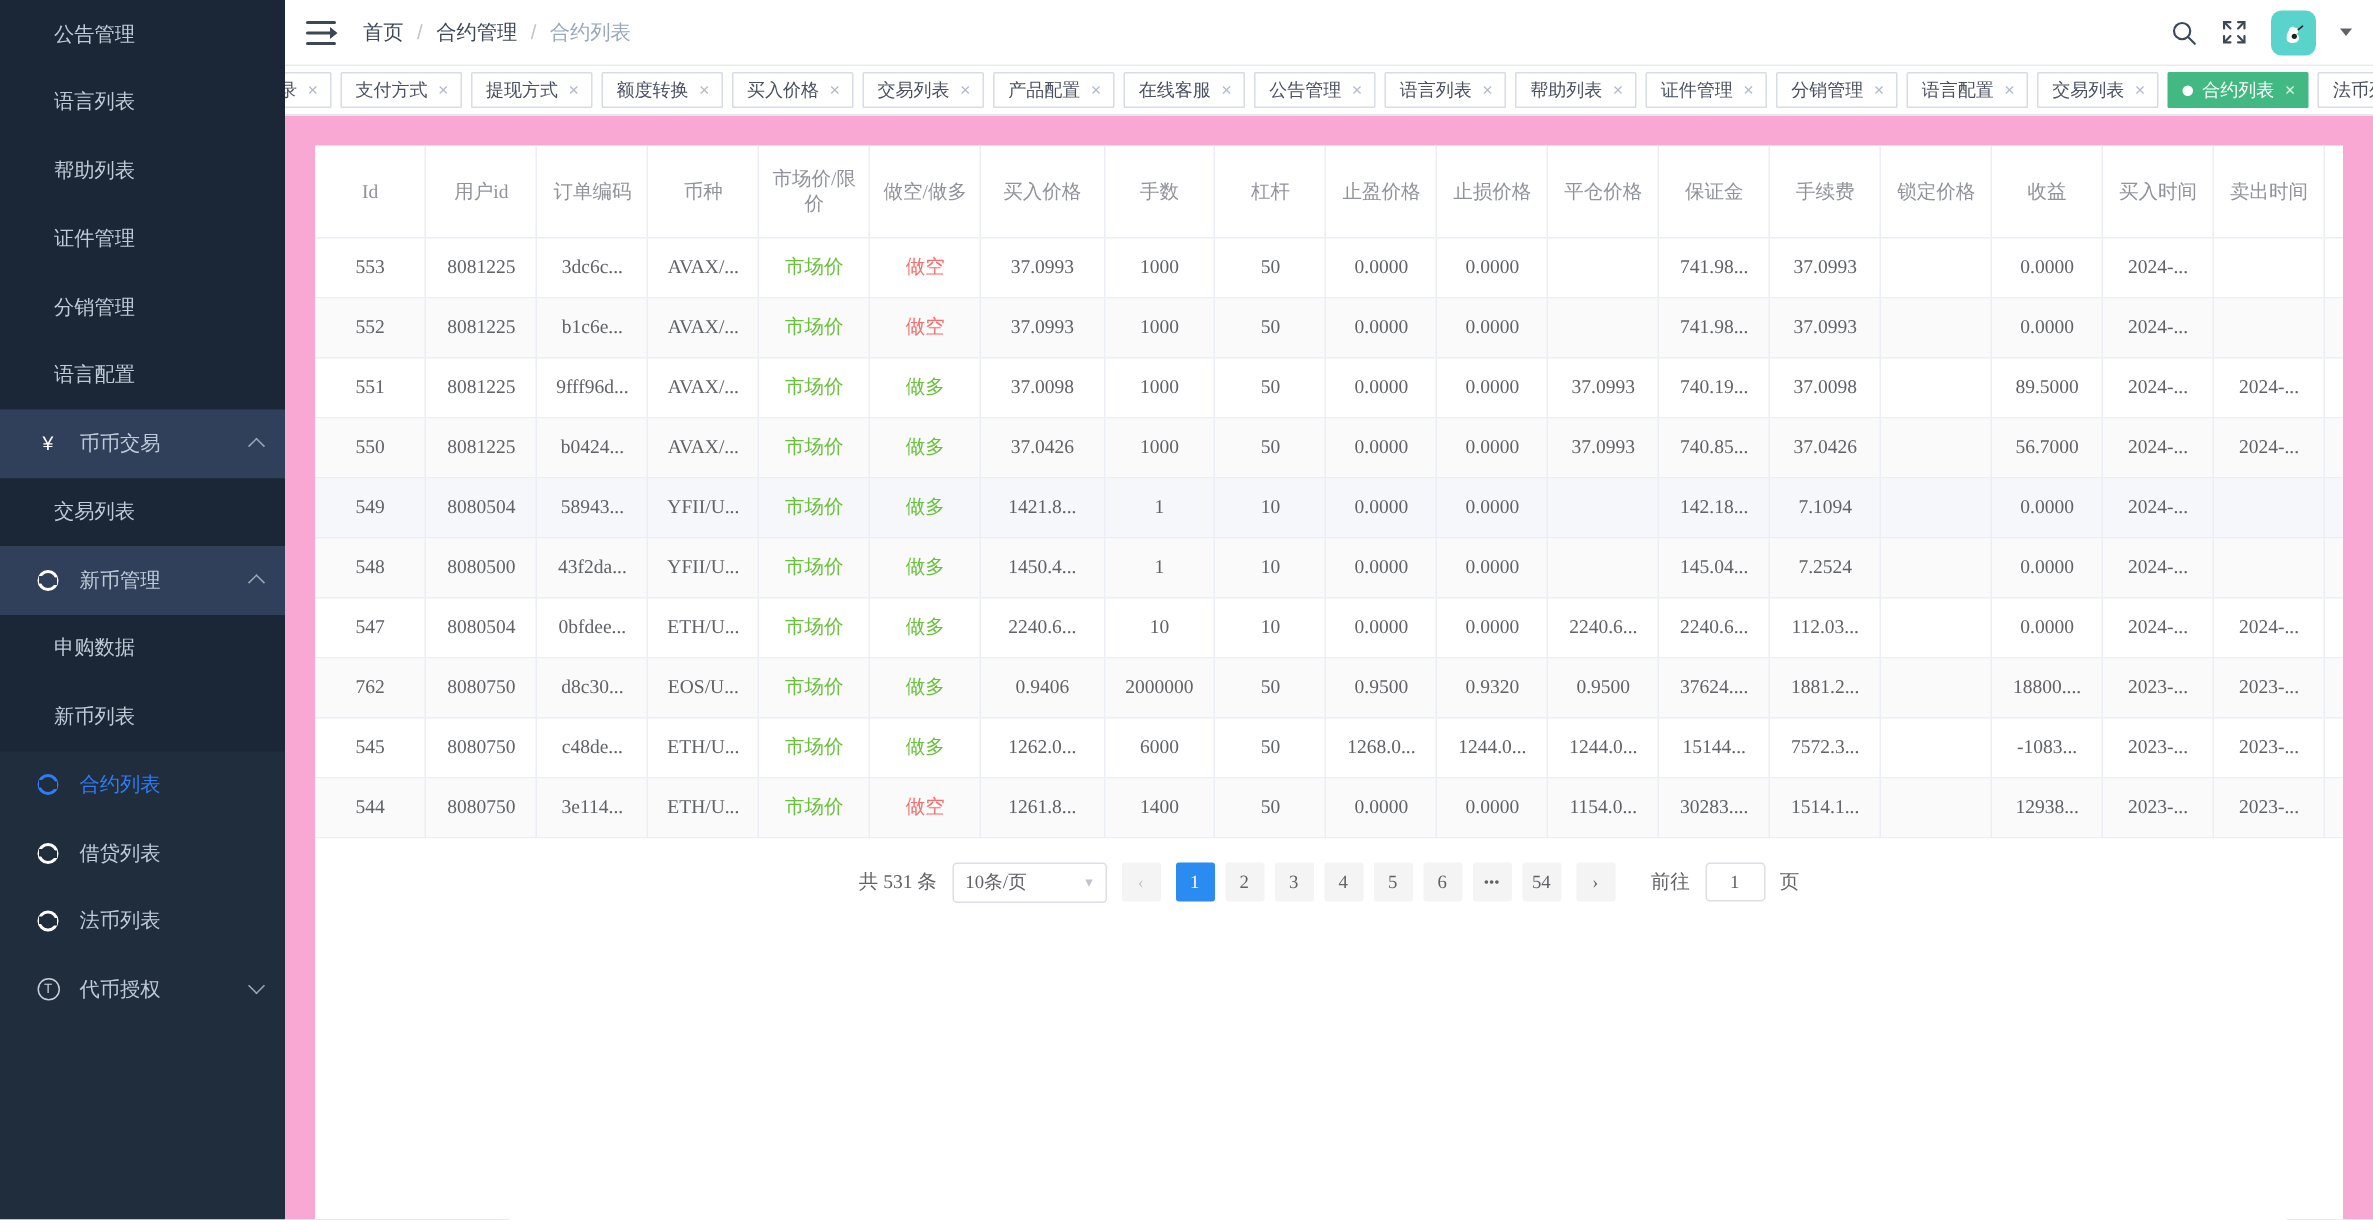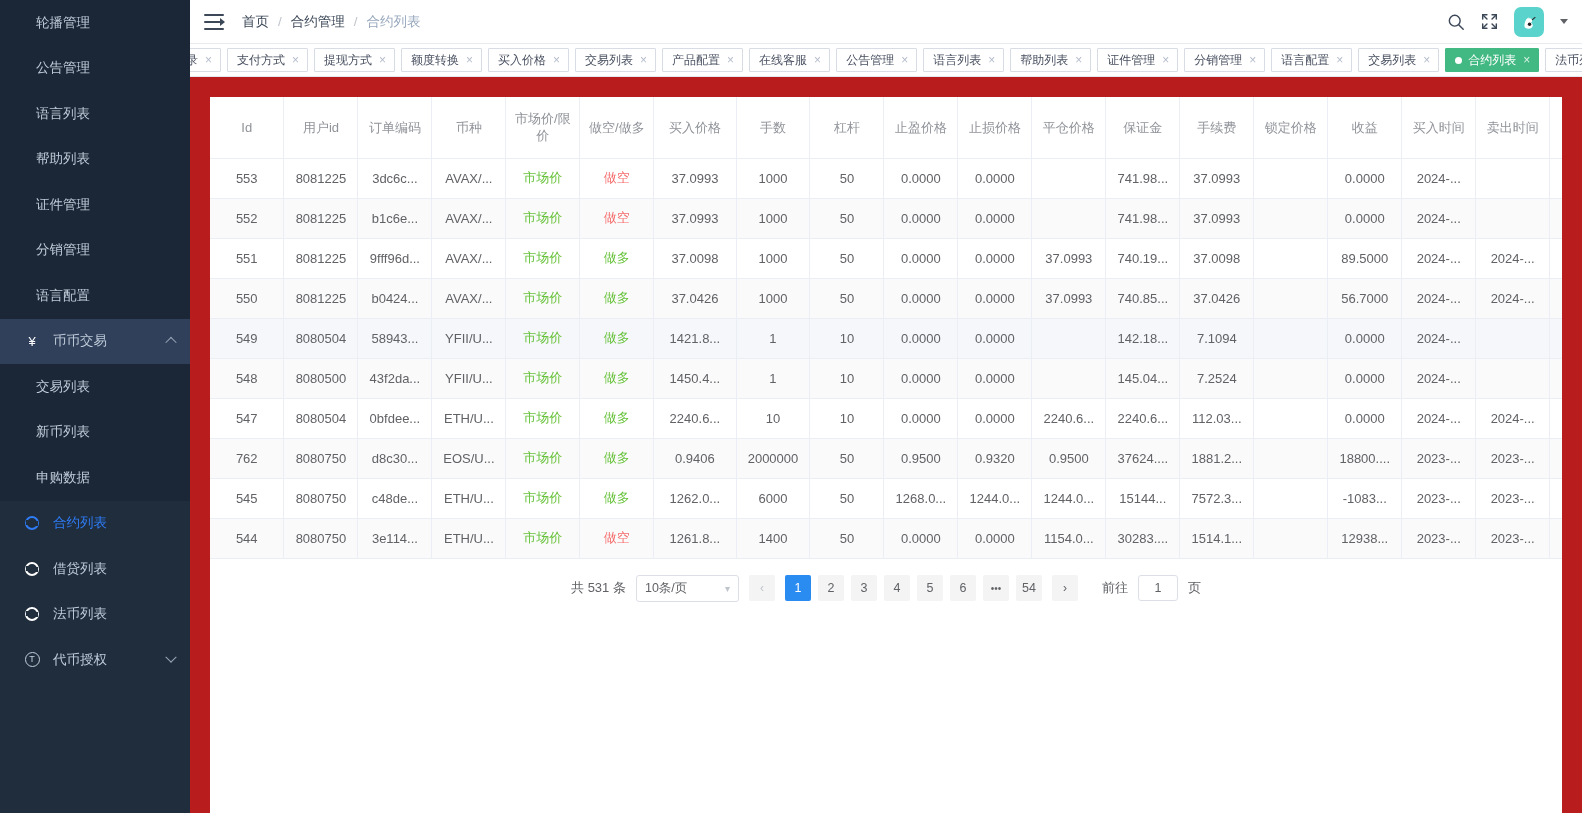--- a/index.html
+++ b/index.html
@@ -63,21 +63,21 @@
   .sb-item.group .coin-ico::before, .sb-item.group .coin-ico::after { background:#31405a; }
   .tcoin {
     width: 15px; height: 15px; border-radius: 50%;
     border: 1.4px solid #c6cfdb; display:inline-flex;
     align-items:center; justify-content:center;
     font-size: 9px; line-height: 1; color: #c6cfdb;
   }
 
   
   .main { flex: 1 1 auto; height: 813px; display: flex; flex-direction: column;
-          background: #b91c1c; min-width: 0; }
+          background: #f9a8d4; min-width: 0; }
 
   
   .header {
     height: 44px; flex: 0 0 44px;
     background: #fff;
     display: flex; align-items: center;
     padding: 0 14px 0 14px;
     border-bottom: 1px solid #e9ecef;
   }
   .hamburger { width: 20px; height: 16px; position: relative; cursor:pointer; margin-right: 18px; }
@@ -122,21 +122,21 @@
     border-radius:1px;
   }
   .tab:first-child { margin-left: -14px; }
   .tab .tclose { margin-left:7px; color:#b4bccc; font-size:12px; line-height:1; }
   .tab.active { background:#42b983; border-color:#42b983; color:#fff; }
   .tab.active .tclose { color:#d9f2e6; }
   .tab .dot { width:7px;height:7px;border-radius:50%;background:#fff;margin-right:6px;display:inline-block;}
 
   
   .content { flex:1 1 auto; overflow:hidden; padding: 20px 20px 0 20px; }
-  .card { background:#fff; min-height: 100%; }
+  .card { background:#fff; min-height: 100%; font-family: Liberation Serif, serif; }
 
   .tblwrap { width: 100%; overflow:hidden; }
   table { border-collapse:collapse; table-layout:fixed; width:1406px; }
   th, td {
     border-right:1px solid #ebeef5;
     border-bottom:1px solid #ebeef5;
     text-align:center;
     font-weight:400;
     font-size:13px;
     color:#606266;
@@ -179,23 +179,20 @@
   }
 </style>
 </head>
 <body>
 
 <div id="app">
 
   <aside class="sidebar">
     <div id="sb-list">
         <div class="sb-item sub">
-          <span class="sb-label">轮播管理</span>
-        </div>
-        <div class="sb-item sub">
           <span class="sb-label">公告管理</span>
         </div>
         <div class="sb-item sub">
           <span class="sb-label">语言列表</span>
         </div>
         <div class="sb-item sub">
           <span class="sb-label">帮助列表</span>
         </div>
         <div class="sb-item sub">
           <span class="sb-label">证件管理</span>
@@ -209,25 +206,34 @@
         <div class="sb-item group">
           <span class="sb-ico">¥</span>
           <span class="sb-label">币币交易</span>
           <span class="sb-arrow">
             <i class="chev up"></i>
           </span>
         </div>
         <div class="sb-item sub">
           <span class="sb-label">交易列表</span>
         </div>
+        <div class="sb-item group">
+          <span class="sb-ico">
+            <span class="coin-ico"></span>
+          </span>
+          <span class="sb-label">新币管理</span>
+          <span class="sb-arrow">
+            <i class="chev up"></i>
+          </span>
+        </div>
+        <div class="sb-item sub">
+          <span class="sb-label">申购数据</span>
+        </div>
         <div class="sb-item sub">
           <span class="sb-label">新币列表</span>
-        </div>
-        <div class="sb-item sub">
-          <span class="sb-label">申购数据</span>
         </div>
         <div class="sb-item lone active">
           <span class="sb-ico">
             <span class="coin-ico"></span>
           </span>
           <span class="sb-label">合约列表</span>
         </div>
         <div class="sb-item lone">
           <span class="sb-ico">
             <span class="coin-ico"></span>

